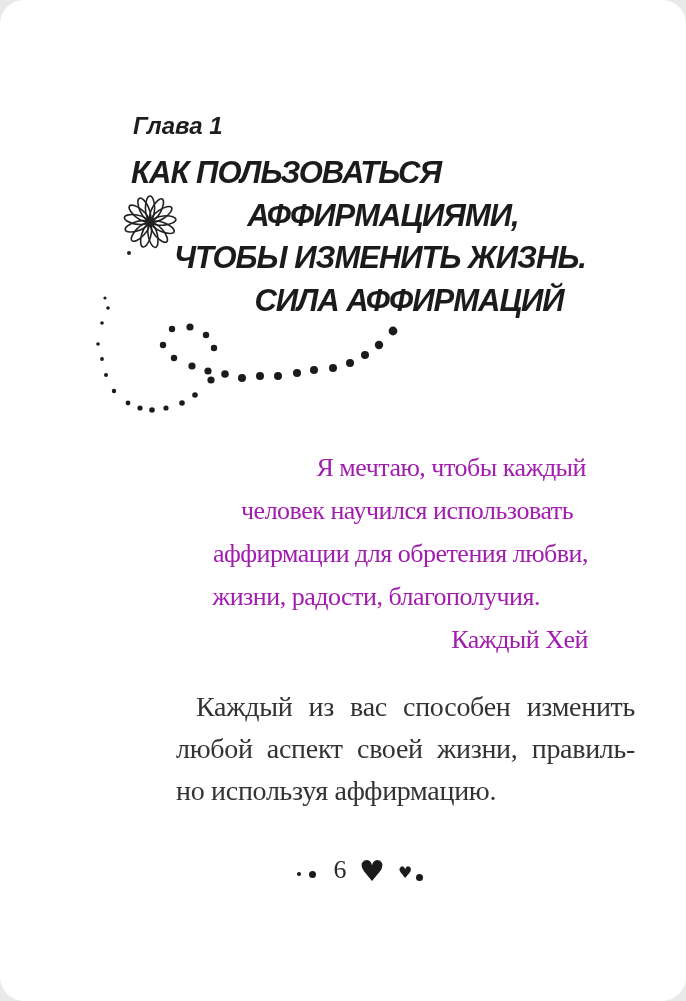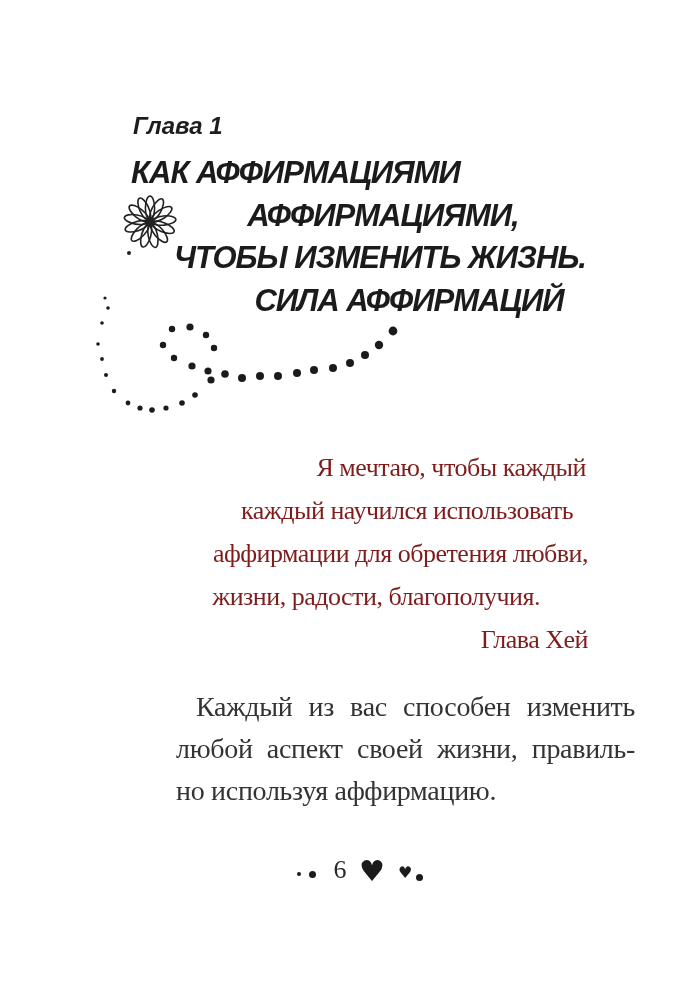--- a/index.html
+++ b/index.html
@@ -3,20 +3,21 @@
 <meta charset="utf-8">
 <style>
   html,body{margin:0;padding:0;background:#e9e9e9;}
   .page{
     position:relative;
     width:686px;height:1001px;
     margin:0 auto;
     background:#ffffff;
     overflow:hidden;
     font-family:"Liberation Serif", serif;
+    border-radius:24px;
   }
   
   .chapter-label{
     position:absolute;left:133px;top:112px;
     font-family:"Liberation Sans", sans-serif;
     font-style:italic;font-weight:bold;
     font-size:24px;line-height:28px;
     color:#1d1d1d;
   }
   .title{
@@ -33,21 +34,21 @@
   .title .t-line.t2{left:37px;}
   .title .t-line.t3{left:66px;}
   
   .daisy{position:absolute;left:122px;top:195px;}
   .swirl{position:absolute;left:85px;top:295px;}
   
   .epigraph{
     position:absolute;top:446px;right:98px;width:420px;
     margin:0;
     font-size:26px;line-height:43px;letter-spacing:-0.5px;
-    color:#7f1d1d;
+    color:#a21caf;
     text-align:right;
   }
   .epigraph .q-line{white-space:nowrap;}
   .epigraph .q0{padding-right:2px;}
   .epigraph .q1{padding-right:15px;}
   .epigraph .q3{padding-right:48px;}
   .epigraph .attribution{padding-right:0;}
   
   .body-text{
     position:absolute;left:131px;top:686px;width:459px;
@@ -74,21 +75,21 @@
   .heart-small{left:398px;top:865px;font-size:16px;}
 </style>
 </head>
 <body>
 
 <div class="page">
 
   <div class="chapter-label">Глава 1</div>
 
   <h1 class="title" style="margin:0;font-weight:bold;">
-    <div class="t-line t0">КАК АФФИРМАЦИЯМИ</div>
+    <div class="t-line t0">КАК ПОЛЬЗОВАТЬСЯ</div>
     <div class="t-line t1">АФФИРМАЦИЯМИ,</div>
     <div class="t-line t2">ЧТОБЫ ИЗМЕНИТЬ ЖИЗНЬ.</div>
     <div class="t-line t3">СИЛА АФФИРМАЦИЙ</div>
   </h1>
 
   <svg class="daisy" width="56" height="64" viewBox="0 0 56 64">
     <g transform="translate(28,27)" stroke="#222222" stroke-width="1.6" fill="none">
       <g id="petals">
         <ellipse cx="0" cy="-14" rx="4.6" ry="12" transform="rotate(0)"></ellipse>
         <ellipse cx="0" cy="-14" rx="4.6" ry="12" transform="rotate(28)"></ellipse>
@@ -140,24 +141,24 @@
     <circle cx="229" cy="75" r="4.0"></circle>
     <circle cx="248" cy="73" r="4.0"></circle>
     <circle cx="265" cy="68" r="4.0"></circle>
     <circle cx="280" cy="60" r="4.0"></circle>
     <circle cx="294" cy="50" r="4.2"></circle>
     <circle cx="308" cy="36" r="4.4"></circle>
   </svg>
 
   <blockquote class="epigraph">
     <div class="q-line q0">Я мечтаю, чтобы каждый</div>
-    <div class="q-line q1">каждый научился использовать</div>
+    <div class="q-line q1">человек научился использовать</div>
     <div class="q-line q2">аффирмации для обретения любви,</div>
     <div class="q-line q3">жизни, радости, благополучия.</div>
-    <div class="q-line attribution">Глава Хей</div>
+    <div class="q-line attribution">Каждый Хей</div>
   </blockquote>
 
   <div class="body-text">
     <div class="b-line b0">Каждый из вас способен изменить</div>
     <div class="b-line b1">любой аспект своей жизни, правиль-</div>
     <div class="b-line b2">но используя аффирмацию.</div>
   </div>
 
   <div class="folio-dot dot-a"></div>
   <div class="folio-dot dot-b"></div>

